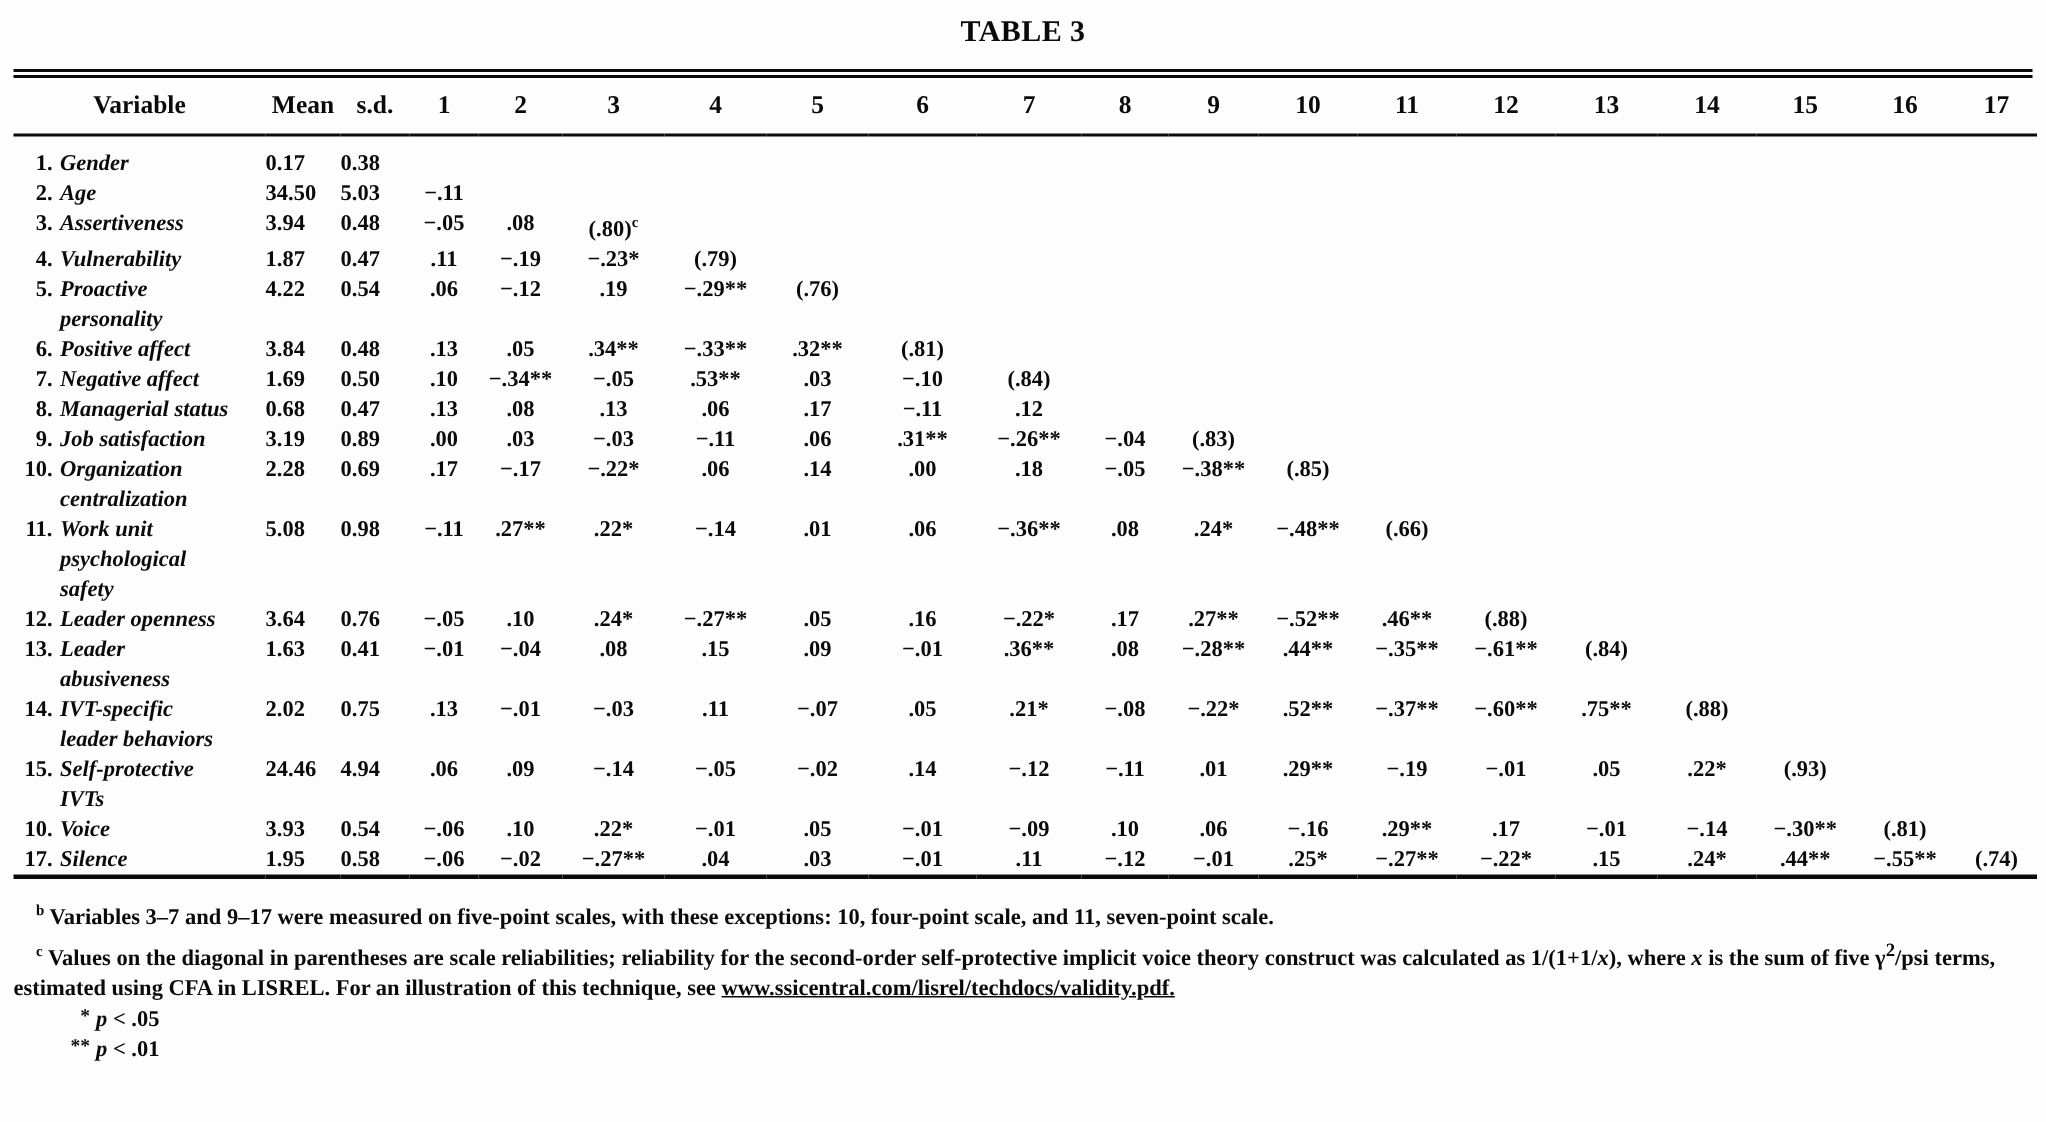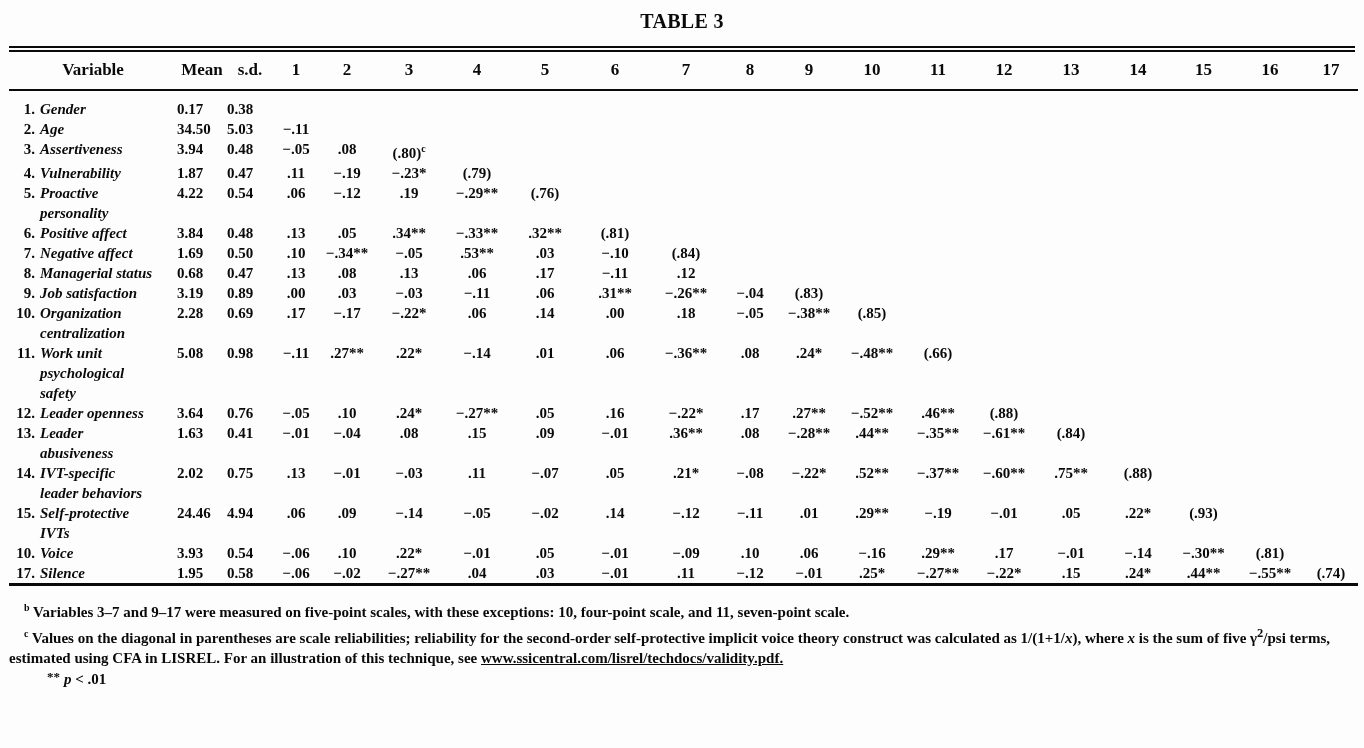--- a/index.html
+++ b/index.html
@@ -565,15 +565,16 @@
           <td class="corr">.44**</td>
           <td class="corr">−.55**</td>
           <td class="corr">(.74)</td>
         </tr>
       </tbody>
     </table>
 
   <div class="footnotes" id="footnotes">
       <p class="fn"><sup class="fnsup">b</sup> <span>Variables 3–7 and 9–17 were measured on five-point scales, with these exceptions: 10, four-point scale, and 11, seven-point scale.</span></p>
       <p class="fn"><sup class="fnsup">c</sup> <span>Values on the diagonal in parentheses are scale reliabilities; reliability for the second-order self-protective implicit voice theory construct was calculated as 1/(1+1/</span><span class="it">x</span><span>), where </span><span class="it">x</span><span> is the sum of five </span><span>γ</span><span><sup>2</sup></span><span>/psi terms, estimated using CFA in LISREL. For an illustration of this technique, see </span><span class="link">www.ssicentral.com/lisrel/techdocs/validity.pdf.</span></p>
+      <p class="fn sig"><span class="stars">*</span><span class="it">p</span><span> &lt; .05</span></p>
       <p class="fn sig"><span class="stars">**</span><span class="it">p</span><span> &lt; .01</span></p>
     </div>
 </div>
 
 </body></html>

